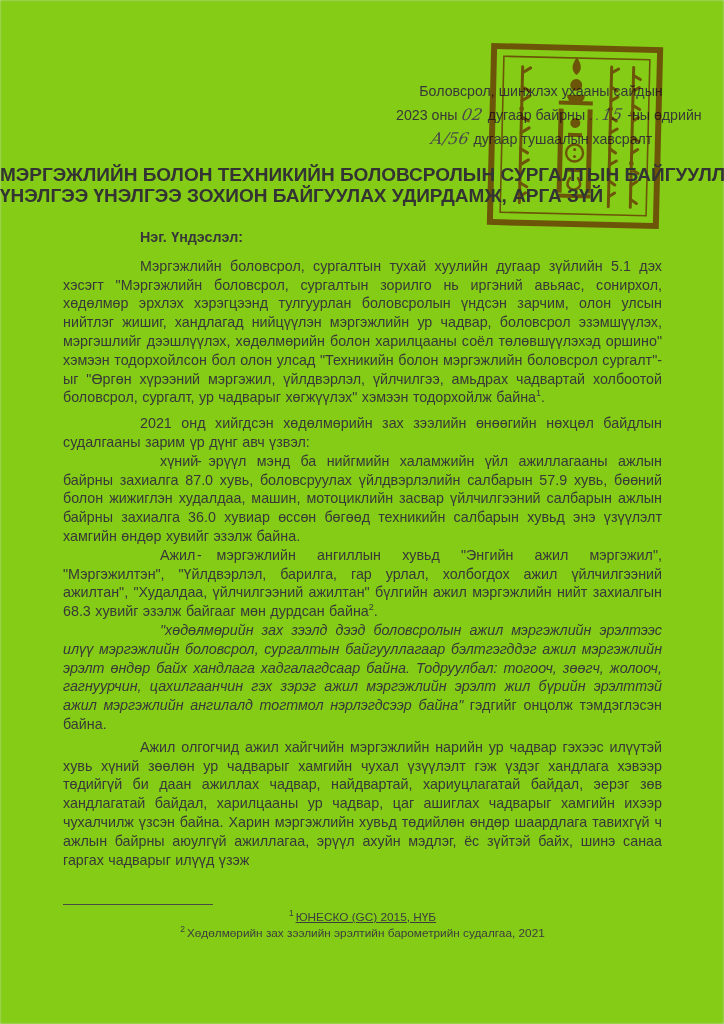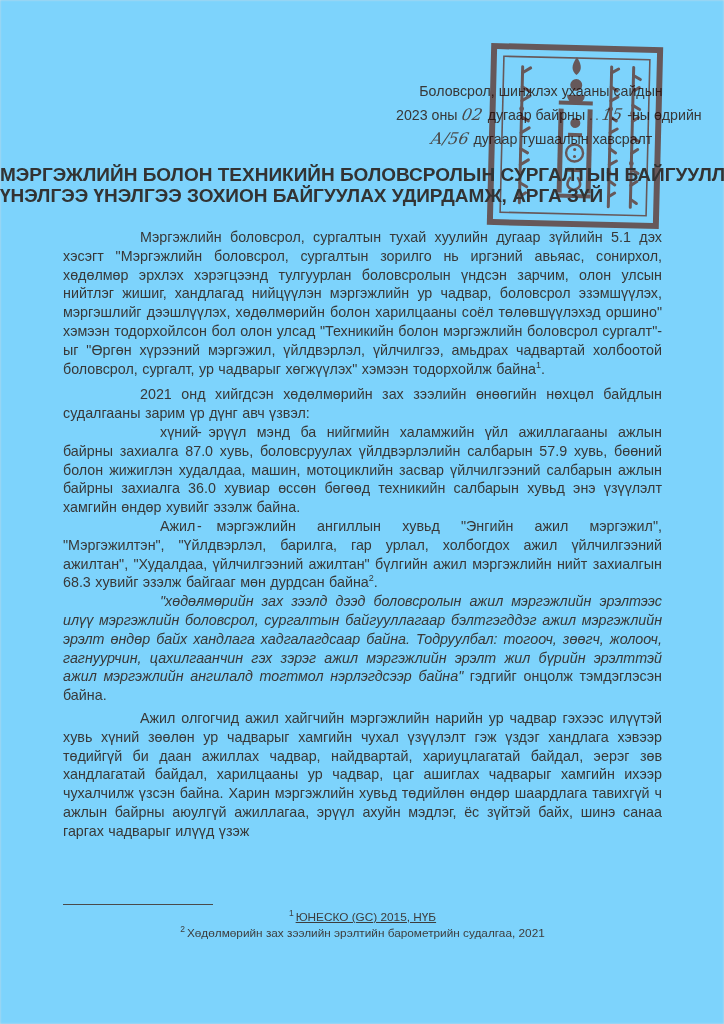--- a/index.html
+++ b/index.html
@@ -1,20 +1,20 @@
 <!DOCTYPE html>
 <html><head>
 <meta charset="utf-8">
 <style>
   html,body{margin:0;padding:0;background:#e9e9e9;}
   .page{
     position:relative;
     width:724px;height:1024px;
     margin:0 auto;
-    background:#7dd3fc;
+    background:#84cc16;
     overflow:hidden;
     font-family:"Liberation Sans", sans-serif;
     color:#383838;
     box-shadow:inset 0 0 2px #ddd;
   }
   
   .hdr{
     position:absolute;left:396px;top:80px;width:290px;
     text-align:center;font-size:14.2px;line-height:23px;
     white-space:nowrap;
@@ -134,20 +134,21 @@
       </g>
     </svg>
   </div>
 
   <div class="title">
     <div>МЭРГЭЖЛИЙН БОЛОН ТЕХНИКИЙН БОЛОВСРОЛЫН СУРГАЛТЫН БАЙГУУЛЛАГЫН</div>
     <div>ҮНЭЛГЭЭ ҮНЭЛГЭЭ ЗОХИОН БАЙГУУЛАХ УДИРДАМЖ, АРГА ЗҮЙ</div>
   </div>
 
   <div class="content">
+    <p class="sec-head">Нэг. Үндэслэл:</p>
 
     <p class="para p1"><span>Мэргэжлийн боловсрол, сургалтын тухай хуулийн дугаар зүйлийн 5.1 дэх хэсэгт "Мэргэжлийн боловсрол, сургалтын зорилго нь иргэний авьяас, сонирхол, хөдөлмөр эрхлэх хэрэгцээнд тулгуурлан боловсролын үндсэн зарчим, олон улсын нийтлэг жишиг, хандлагад нийцүүлэн мэргэжлийн ур чадвар, боловсрол эзэмшүүлэх, мэргэшлийг дээшлүүлэх, хөдөлмөрийн болон харилцааны соёл төлөвшүүлэхэд оршино" хэмээн тодорхойлсон бол олон улсад "Техникийн болон мэргэжлийн боловсрол сургалт"-ыг "Өргөн хүрээний мэргэжил, үйлдвэрлэл, үйлчилгээ, амьдрах чадвартай холбоотой боловсрол, сургалт, ур чадварыг хөгжүүлэх" хэмээн тодорхойлж байна</span><sup>1</sup><span>.</span></p>
 
 
     <p class="para p3">2021 онд хийгдсэн хөдөлмөрийн зах зээлийн өнөөгийн нөхцөл байдлын судалгааны зарим үр дүнг авч үзвэл:</p>
 
     <p class="bullet"><span class="bdash">-</span><span>хүний эрүүл мэнд ба нийгмийн халамжийн үйл ажиллагааны ажлын байрны захиалга 87.0 хувь, боловсруулах үйлдвэрлэлийн салбарын 57.9 хувь, бөөний болон жижиглэн худалдаа, машин, мотоциклийн засвар үйлчилгээний салбарын ажлын байрны захиалга 36.0 хувиар өссөн бөгөөд техникийн салбарын хувьд энэ үзүүлэлт хамгийн өндөр хувийг эзэлж байна.</span></p>
 
     <p class="bullet"><span class="bdash">-</span><span>Ажил мэргэжлийн ангиллын хувьд "Энгийн ажил мэргэжил", "Мэргэжилтэн", "Үйлдвэрлэл, барилга, гар урлал, холбогдох ажил үйлчилгээний ажилтан", "Худалдаа, үйлчилгээний ажилтан" бүлгийн ажил мэргэжлийн нийт захиалгын 68.3 хувийг эзэлж байгааг мөн дурдсан байна</span><sup>2</sup><span>.</span></p>
 

